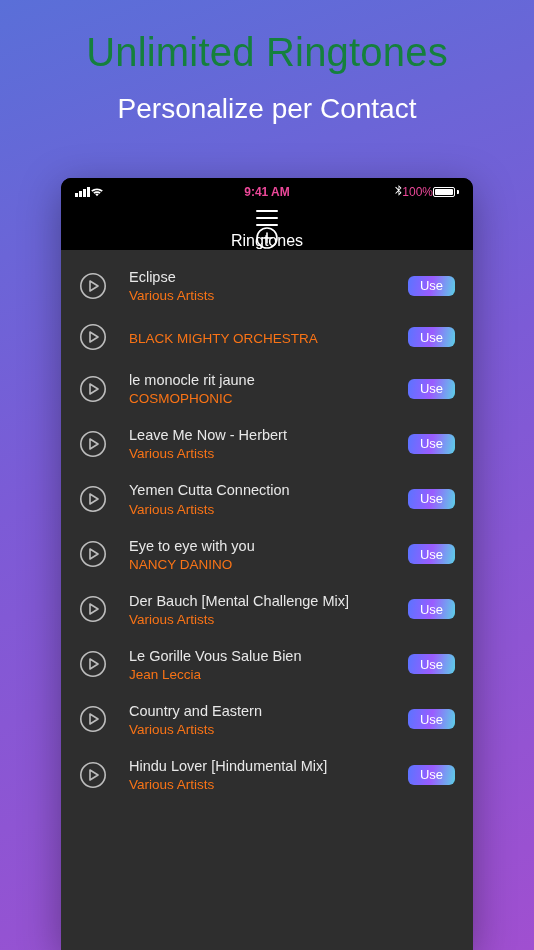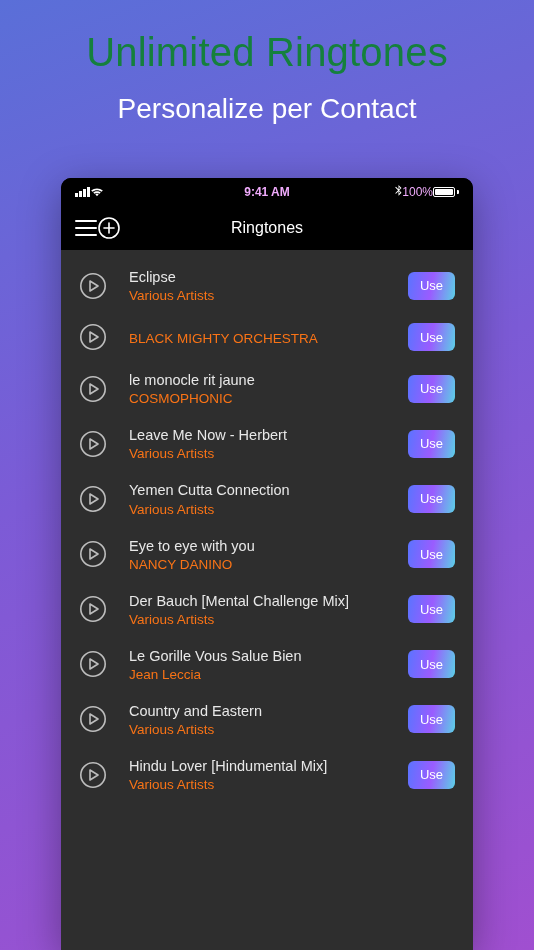--- a/index.html
+++ b/index.html
@@ -45,21 +45,21 @@
 
     
     .status-bar {
       height: 28px;
       background: #000;
       display: flex;
       align-items: center;
       justify-content: space-between;
       padding: 0 14px;
       font-size: 12px;
-      color: #f0abfc;
+      color: #ec4899;
     }
     .status-left, .status-right {
       display: flex; align-items: center; 
     }
     .status-center {
       position: absolute; left: 50%; transform: translateX(-50%);
       font-weight: 600; font-size: 12px;
     }
     .signal-bars { display: flex; align-items: flex-end; gap: 1.5px; }
     .signal-bars span { width: 2.5px; background:#fff; display:block; }
@@ -77,23 +77,24 @@
     }
     .battery-fill { position:absolute; inset:1px; background:#fff; border-radius:1px; }
     .battery-tip { width:2px; height:4px; background:#fff; border-radius:0 1px 1px 0; }
 
     
     .nav-bar {
       height: 44px;
       background: #000;
       display:flex;
       align-items:center;
-      justify-content:flex-start;
+      justify-content:flex-end;
       padding: 0 14px;
       position: relative;
+      flex-direction: column;
     }
     .nav-title {
       position:absolute;left:50%;transform:translateX(-50%);
       font-size: 16px; font-weight: 400; color:#fff;
     }
     .hamburger {
       width: 22px; height: 16px; display:flex; flex-direction:column; justify-content:space-between; cursor:pointer;
     }
     .hamburger span { height:2px; background:#fff; border-radius:1px; display:block; }
     .add-button {
@@ -128,21 +129,21 @@
       white-space: nowrap; overflow:hidden; text-overflow:ellipsis;
     }
     .row-artist {
       color: #f97316;
       font-size: 13.5px;
       margin-top: 2px;
       white-space: nowrap; overflow:hidden; text-overflow:ellipsis;
     }
     .use-btn {
       flex:0 0 auto;
-      height: 28px;
+      height: 20px;
       padding: 0 12px;
       border-radius: 6px;
       font-size: 13px;
       color:#fff;
       display:flex; align-items:center; justify-content:center;
       background: linear-gradient(100deg, #5a74ff 0%, #9a5cff 50%, #5bd0e6 100%);
       cursor:pointer;
       border:none;
     }
   </style>

